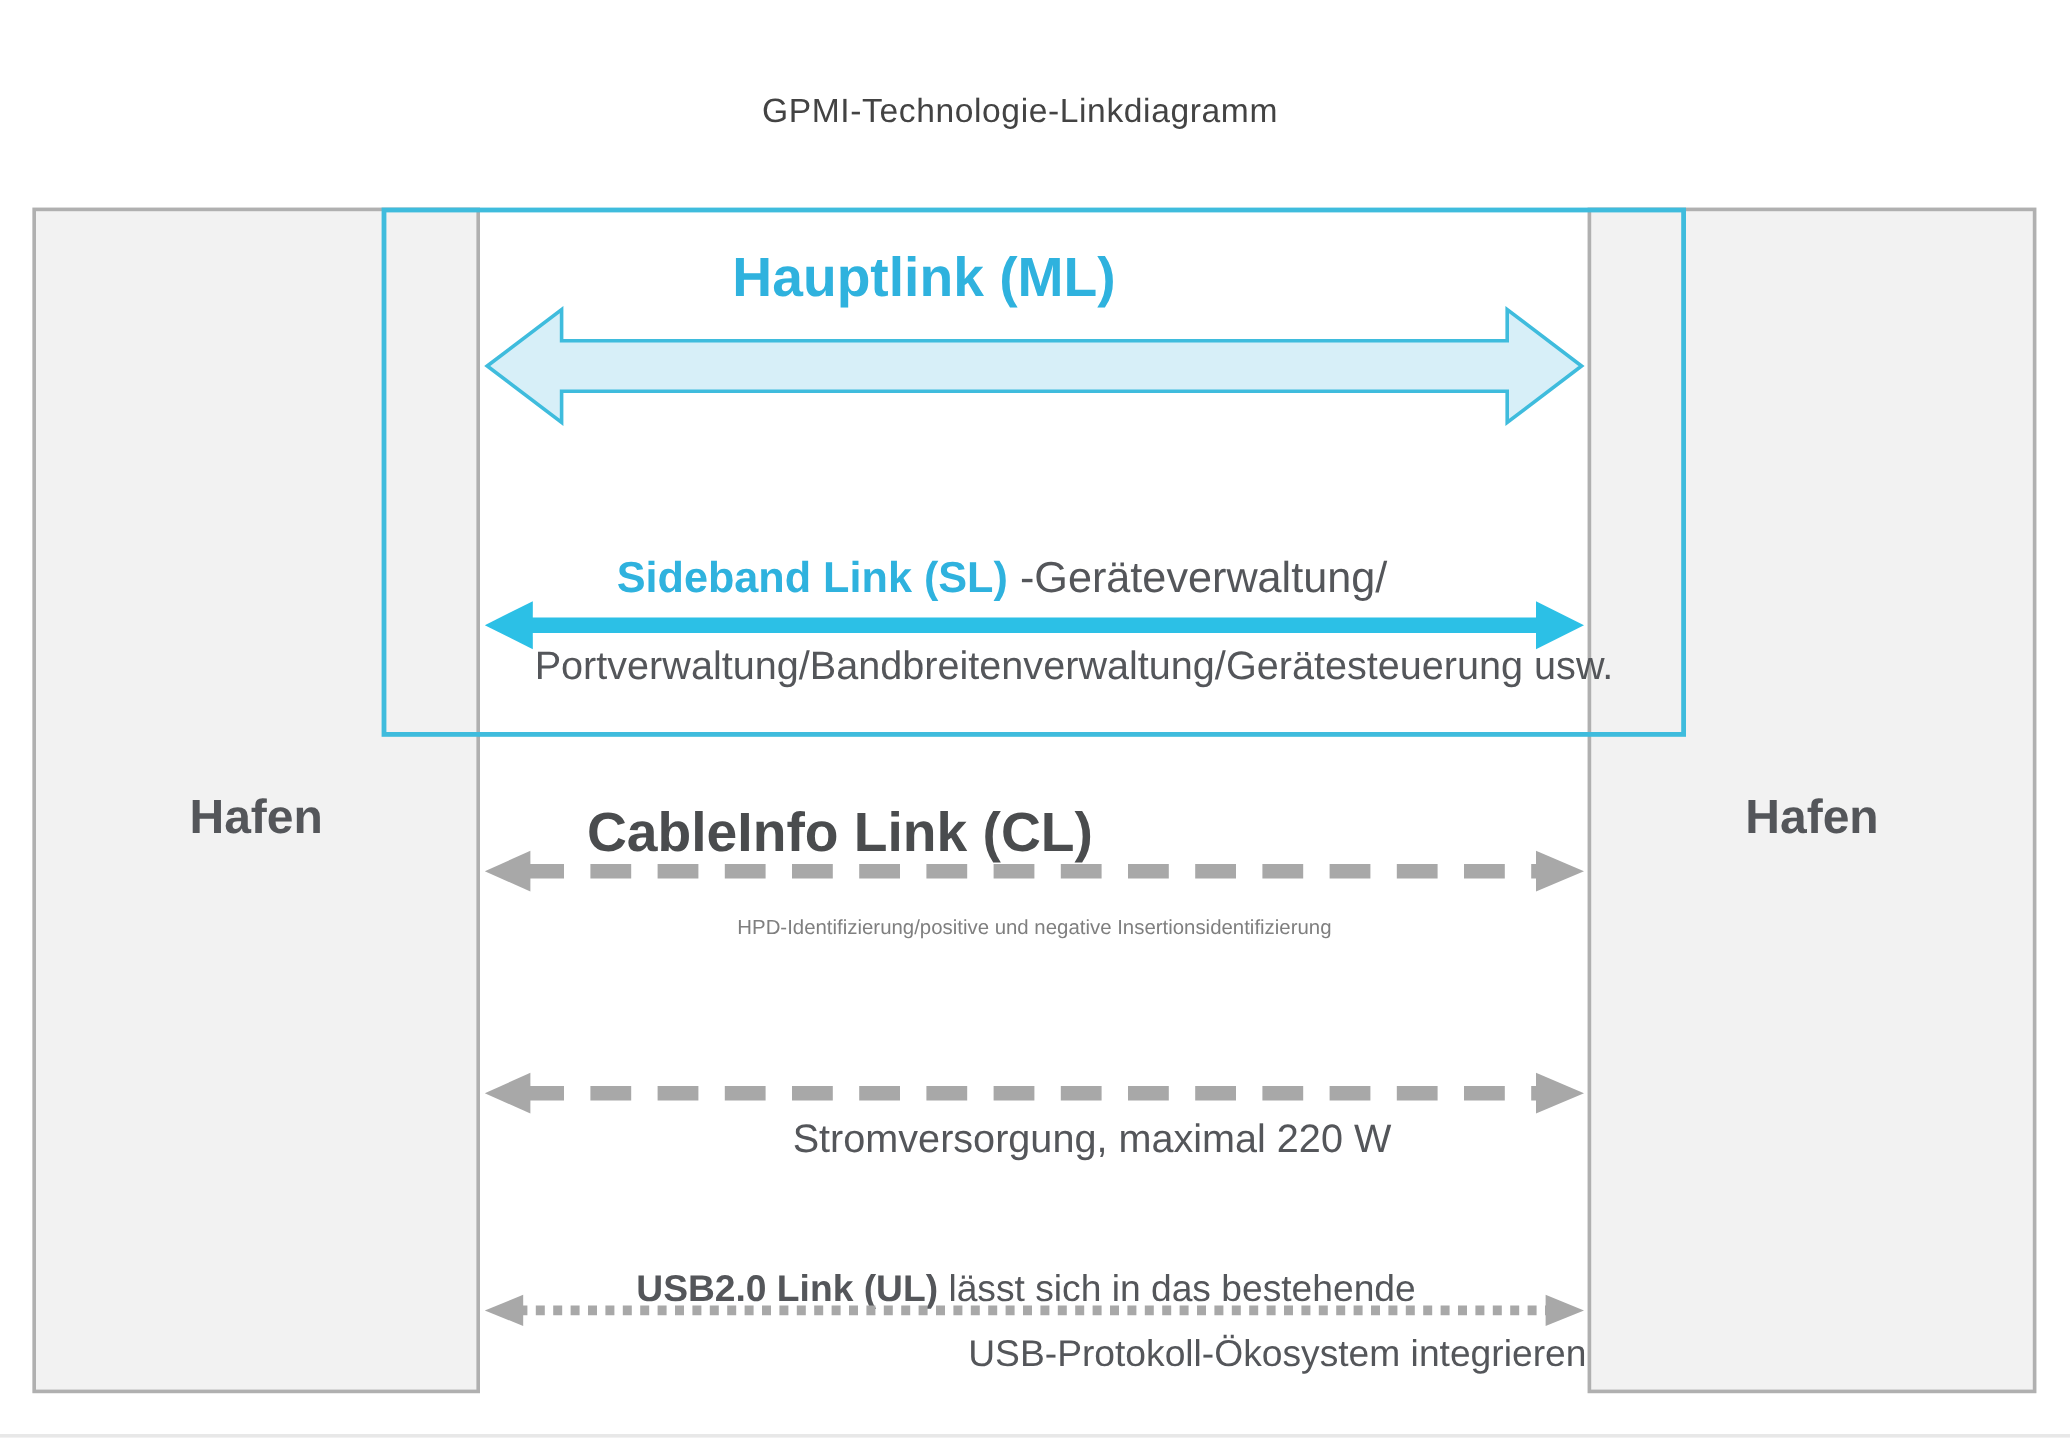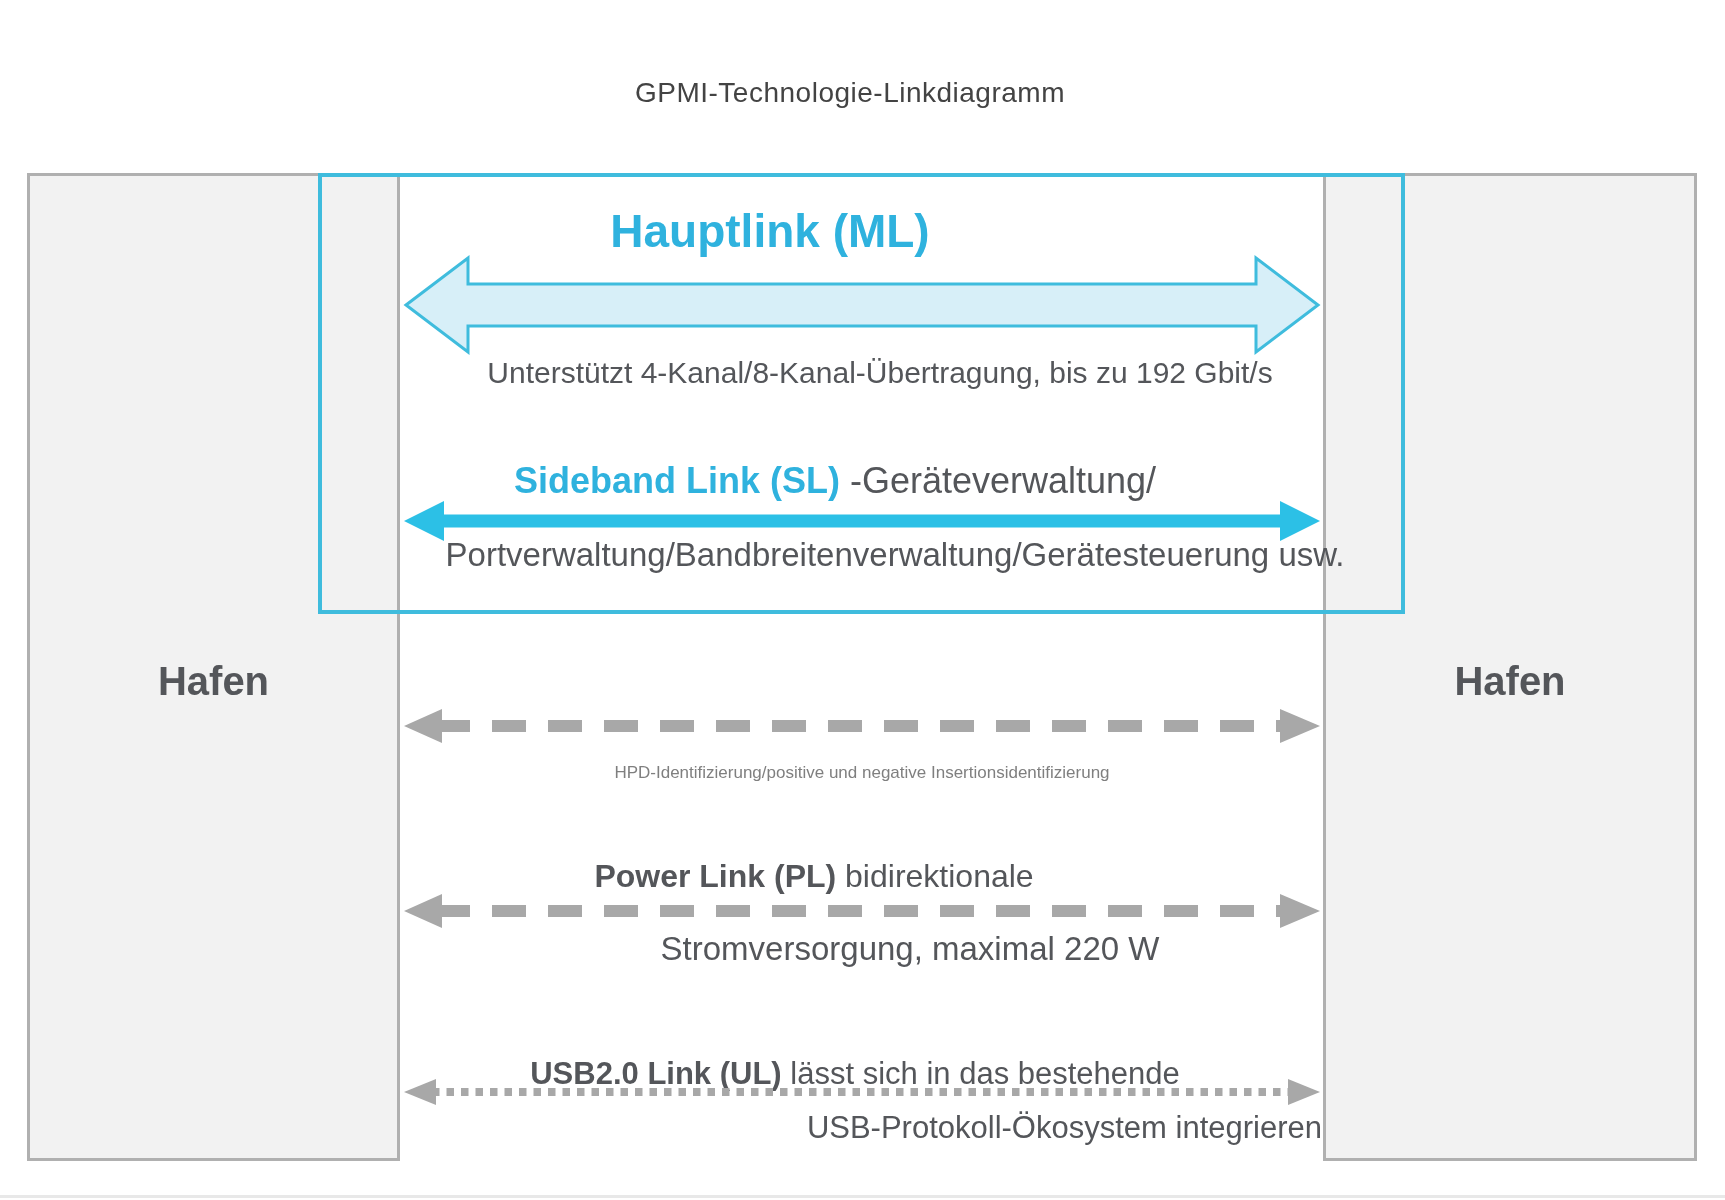--- a/index.html
+++ b/index.html
@@ -76,38 +76,37 @@
   <div class="port port-right">
     <span class="port-label">Hafen</span>
   </div>
 
   <div class="group-box"></div>
 
   <div class="row ml-label">Hauptlink (ML)</div>
   <svg class="arrow ml-arrow" viewBox="0 0 920 100">
     <polygon class="ml-shape" points="4,50 66,3 66,29 854,29 854,3 916,50 854,97 854,71 66,71 66,97"></polygon>
   </svg>
-  <div class="row ml-desc">Unterstützt 4-Kanal/8-Kanal-Übertragung, bis zu 192 Gbit/s</div>
 
   <div class="row sl-label"><span class="cyan-b">Sideband Link (SL)</span> <span>-Geräteverwaltung/</span></div>
   <svg class="arrow sl-arrow" viewBox="0 0 920 44">
     <line class="sl-line" x1="34" y1="22" x2="886" y2="22"></line>
     <polygon class="sl-head" points="2,22 42,2 42,42"></polygon>
     <polygon class="sl-head" points="918,22 878,2 878,42"></polygon>
   </svg>
   <div class="row sl-desc">Portverwaltung/Bandbreitenverwaltung/Gerätesteuerung usw.</div>
 
+  <div class="row cl-label">CableInfo Link (CL)</div>
   <svg class="arrow cl-arrow" viewBox="0 0 920 40">
     <line class="gray-dash" x1="34" y1="20" x2="886" y2="20"></line>
     <polygon class="gray-head" points="2,20 40,3 40,37"></polygon>
     <polygon class="gray-head" points="918,20 878,3 878,37"></polygon>
   </svg>
   <div class="row cl-desc">HPD-Identifizierung/positive und negative Insertionsidentifizierung</div>
 
-  <div class="row pl-label"><span class="bold">Power Link (PL)</span> <span>bidirektionale</span></div>
   <svg class="arrow pl-arrow" viewBox="0 0 920 40">
     <line class="gray-dash" x1="34" y1="20" x2="886" y2="20"></line>
     <polygon class="gray-head" points="2,20 40,3 40,37"></polygon>
     <polygon class="gray-head" points="918,20 878,3 878,37"></polygon>
   </svg>
   <div class="row pl-desc">Stromversorgung, maximal 220 W</div>
 
   <div class="row ul-label"><span class="bold">USB2.0 Link (UL)</span> <span>lässt sich in das bestehende</span></div>
   <svg class="arrow ul-arrow" viewBox="0 0 920 34">
     <line class="gray-dot" x1="30" y1="17" x2="890" y2="17"></line>

